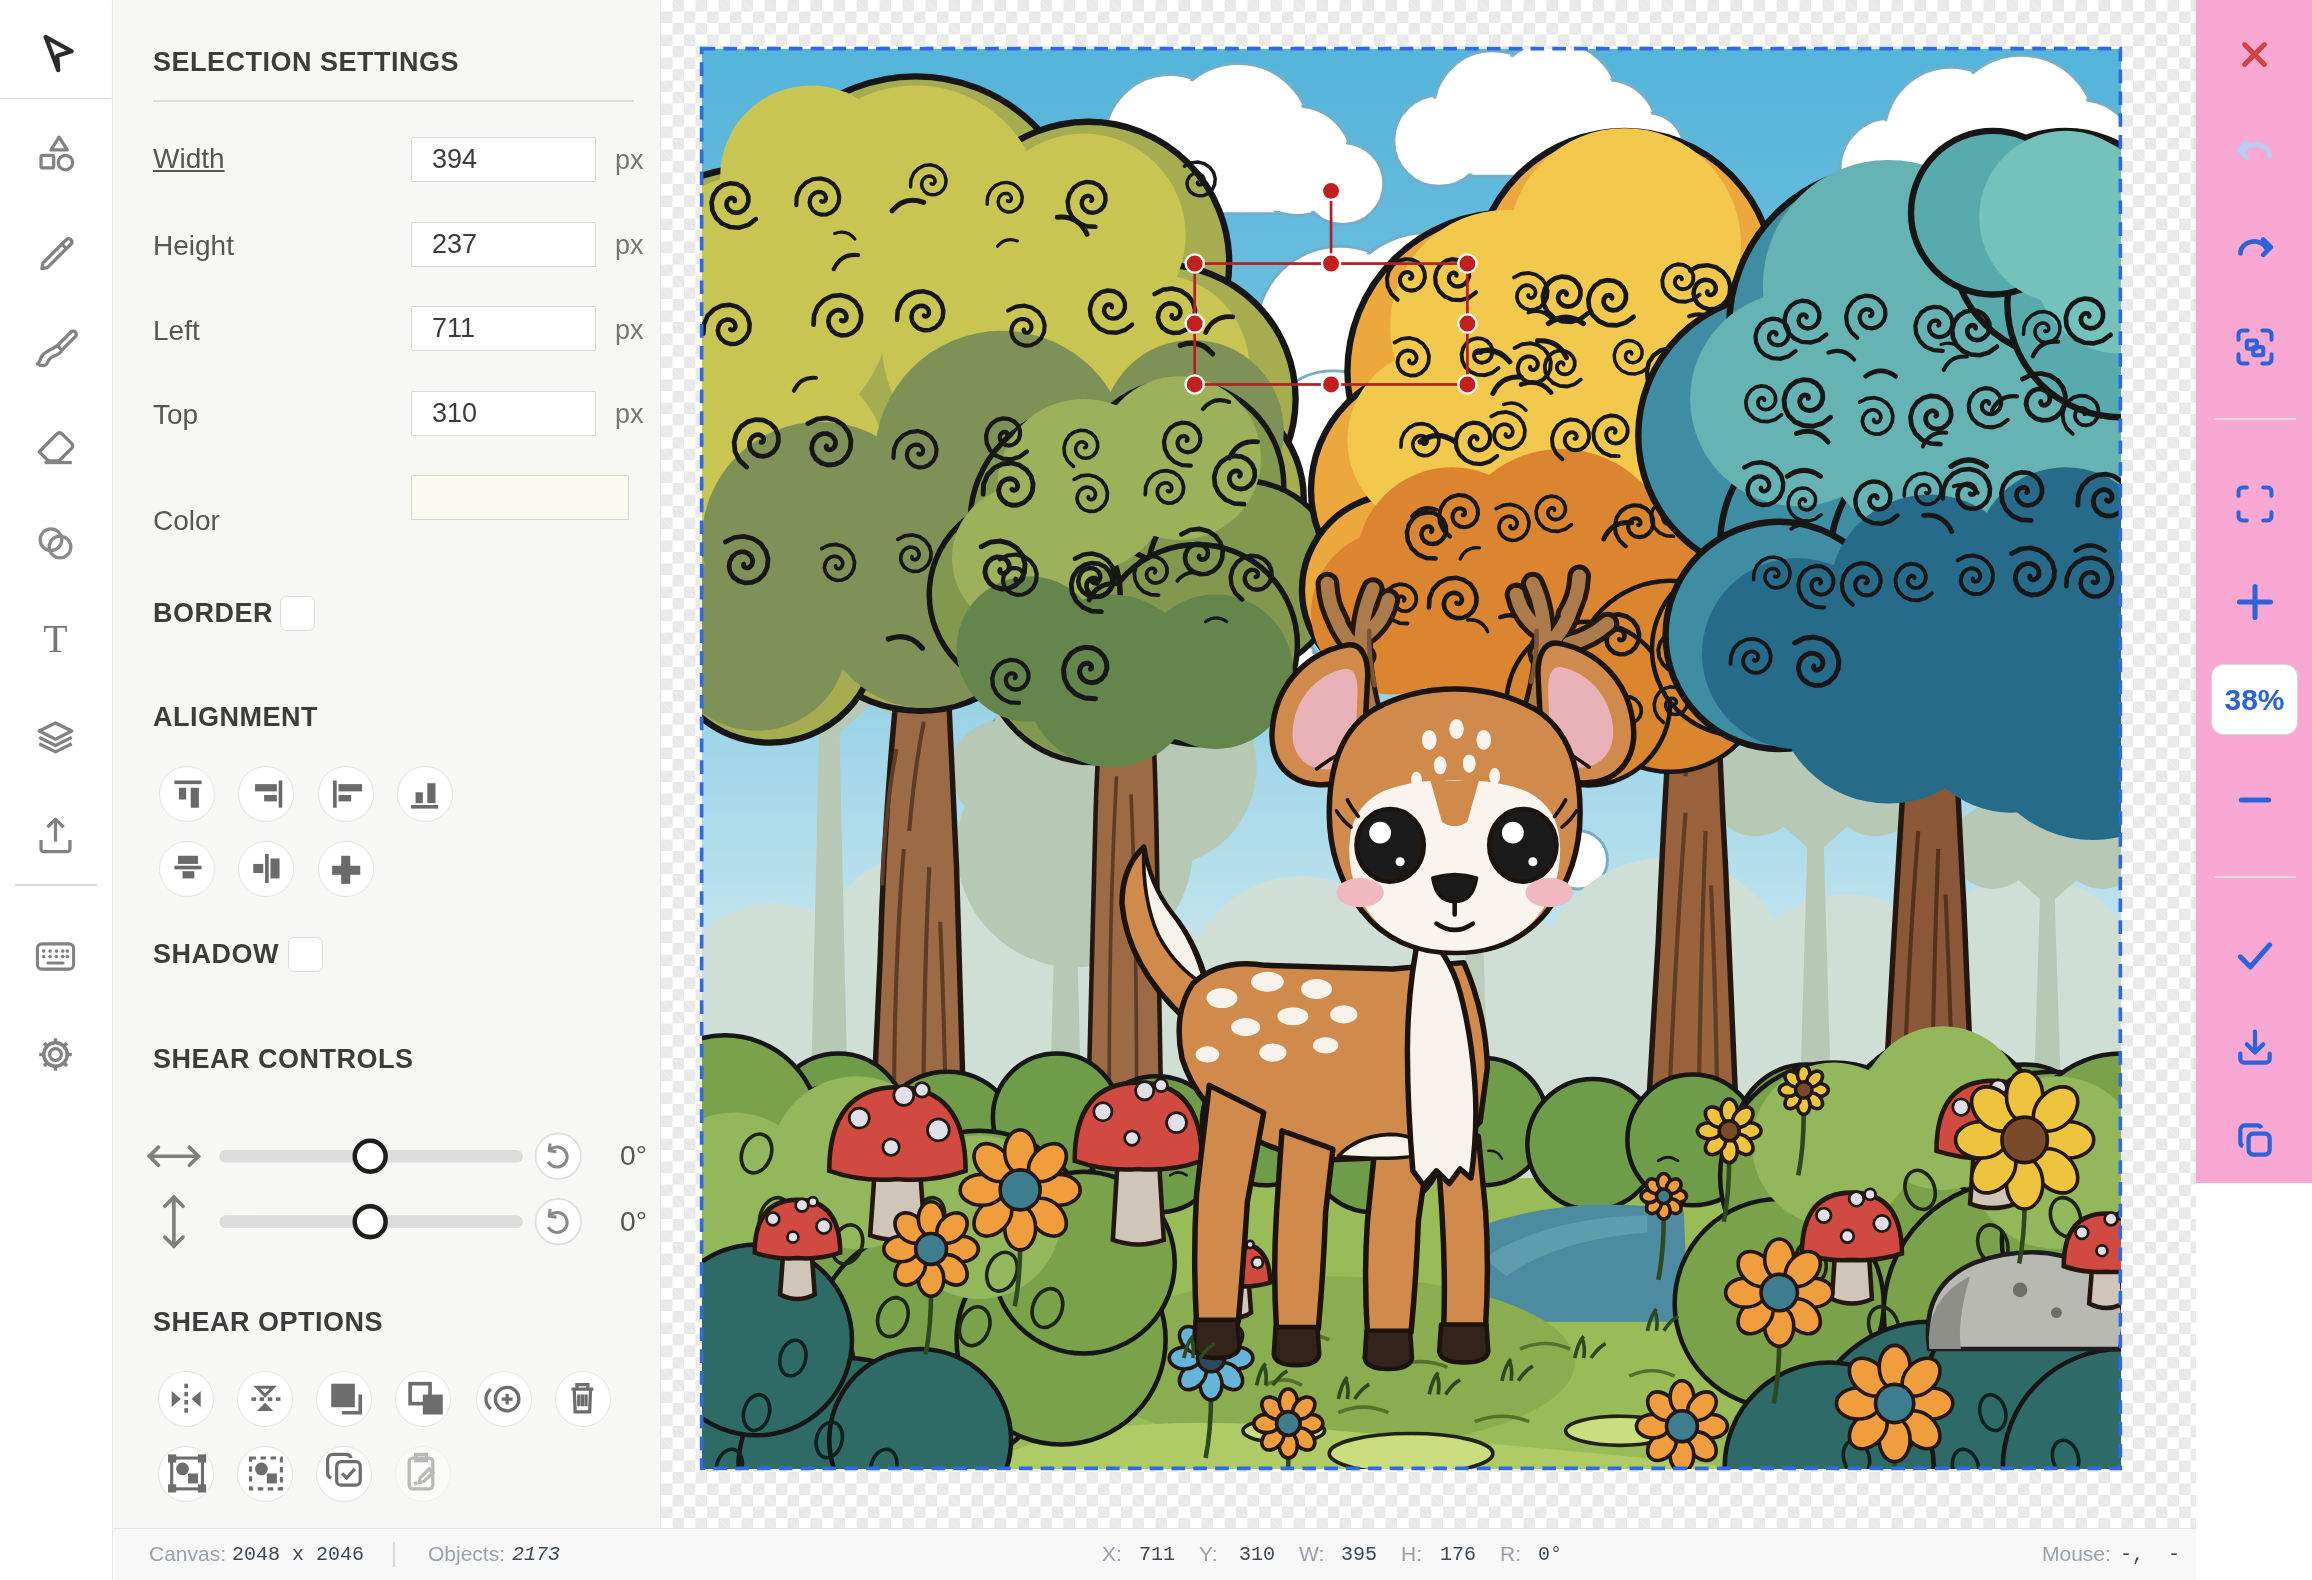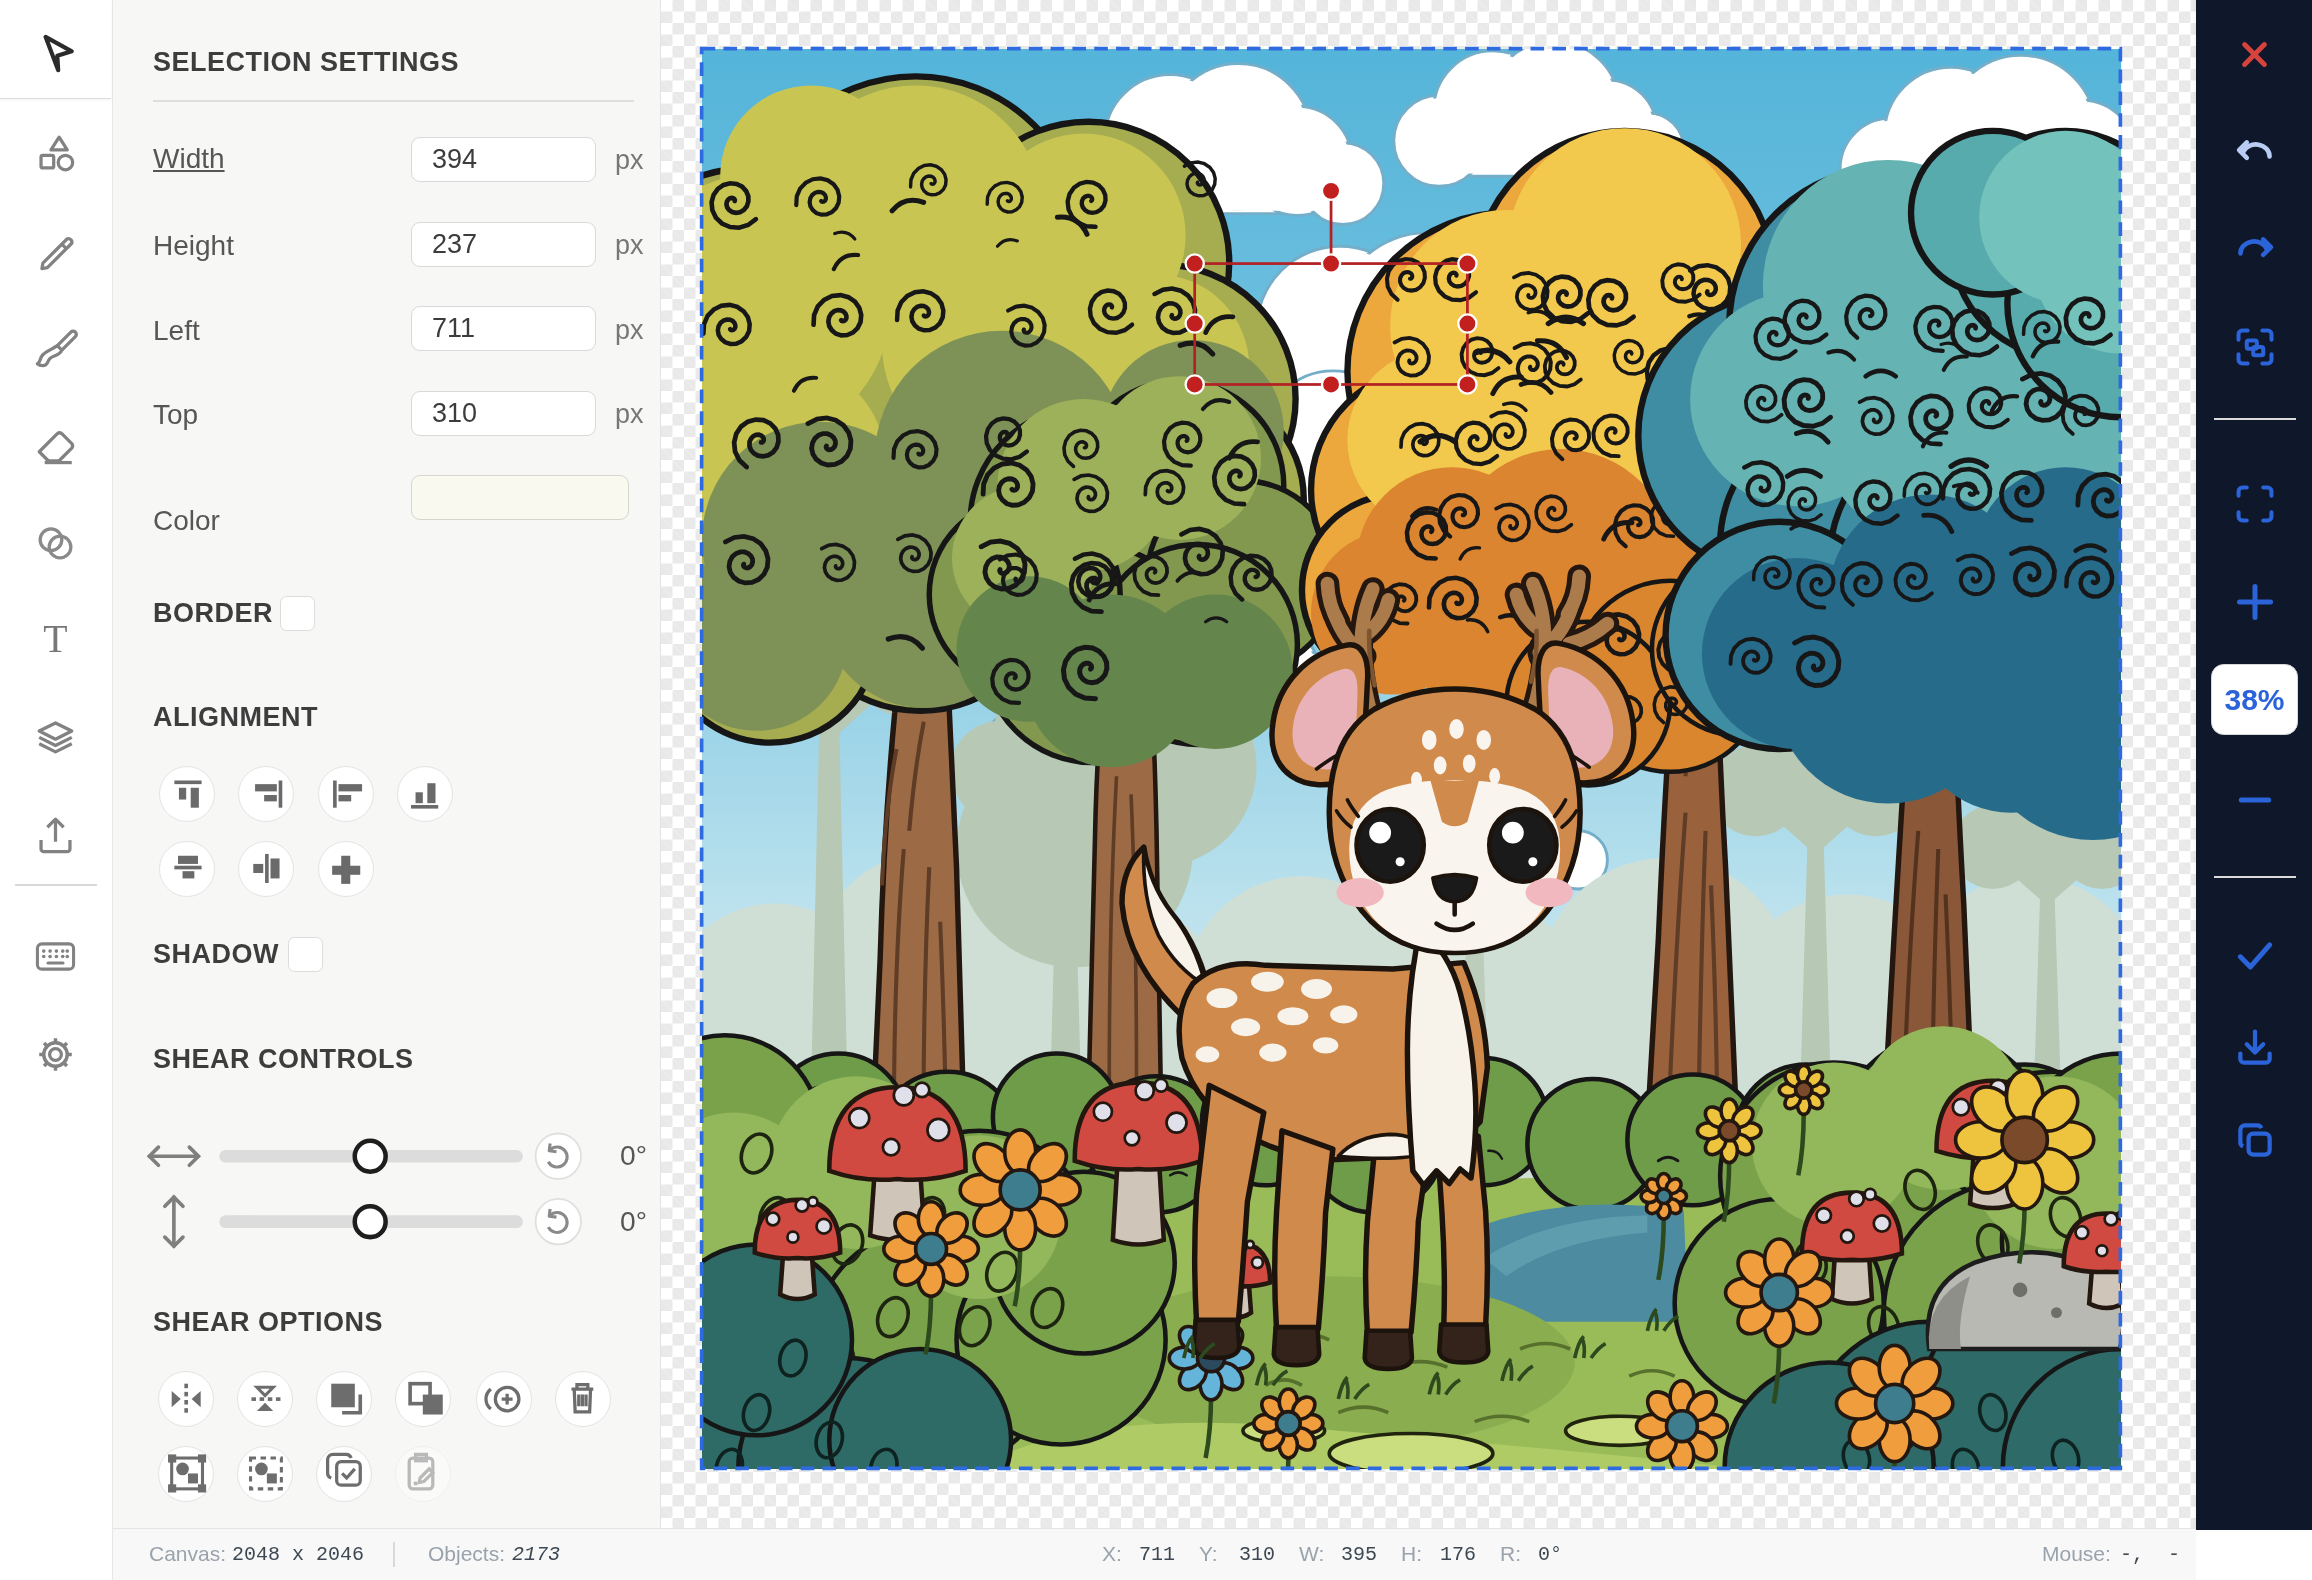--- a/index.html
+++ b/index.html
@@ -7,33 +7,33 @@
        font-family:"Liberation Sans",sans-serif;background:#ffffff;}
   .abs{position:absolute;}
   
   #lt{left:0;top:0;width:113px;height:1580px;background:#ffffff;border-right:1.8px solid #e7e7e7;box-sizing:border-box;}
   #lt .tool{position:absolute;left:0;width:111px;height:98px;display:flex;align-items:center;justify-content:center;}
   #lt .active{background:#ffffff;border-bottom:1.8px solid #dcdcdc;box-shadow:0 1.8px 2.7px rgba(0,0,0,.05);}
   
   #lp{left:113px;top:0;width:548px;height:1528px;background:#f7f7f6;border-right:1.8px solid #e3e3e3;box-sizing:border-box;}
   .ptitle{position:absolute;left:40px;font-weight:bold;font-size:27px;color:#3d3d3d;letter-spacing:0.5px;}
   .plabel{position:absolute;left:40px;font-size:28px;color:#565656;}
-  .pinput{position:absolute;left:298px;width:185px;height:45px;background:#ffffff;border:1.8px solid #d9d9d9;border-radius:9px;
+  .pinput{position:absolute;left:298px;width:185px;height:45px;background:#ffffff;border:1.8px solid #d9d9d9;border-radius:1px;
           font-size:27px;color:#3c3c3c;display:flex;align-items:center;padding-left:20px;box-sizing:border-box;}
   .px{position:absolute;left:502px;font-size:27px;color:#777;}
   .chk{position:absolute;width:35px;height:35px;background:#ffffff;border:1.8px solid #dcdcdc;border-radius:6.4px;box-sizing:border-box;}
   .cbtn{position:absolute;width:56px;height:56px;border-radius:50%;background:#ffffff;border:1.8px solid #e3e3e3;box-sizing:border-box;
         display:flex;align-items:center;justify-content:center;}
   
   #ca{left:661px;top:0;width:1535px;height:1528px;background-color:#ffffff;
       background-image:linear-gradient(45deg,#e9e9e9 25%,transparent 25%,transparent 75%,#e9e9e9 75%),
                        linear-gradient(45deg,#e9e9e9 25%,transparent 25%,transparent 75%,#e9e9e9 75%);
       background-size:23px 23px;background-position:0 0,11.5px 11.5px;}
   
-  #rt{left:2196px;top:0;width:117px;height:1530px;background:#0f172a;box-shadow:-1.8px 0 3.6px rgba(0,0,0,.04);}
+  #rt{left:2196px;top:0;width:117px;height:1183px;background:#f9a8d4;box-shadow:-1.8px 0 3.6px rgba(0,0,0,.04);}
   #rt .ricon{position:absolute;left:0;width:117px;display:flex;align-items:center;justify-content:center;}
   
   #sb{left:113px;top:1528px;width:2083px;height:52px;background:#f8f8f8;border-top:1.8px solid #e4e4e4;box-sizing:border-box;}
   #sb span{position:absolute;top:12.7px;font-size:21px;letter-spacing:0;text-align:right;}
   .sl{color:#9aa2ac;}
   .sv{color:#3d4852;font-family:"Liberation Mono",monospace;font-size:20px !important;top:13.6px !important;}
 </style>
 </head>
 <body>
 

